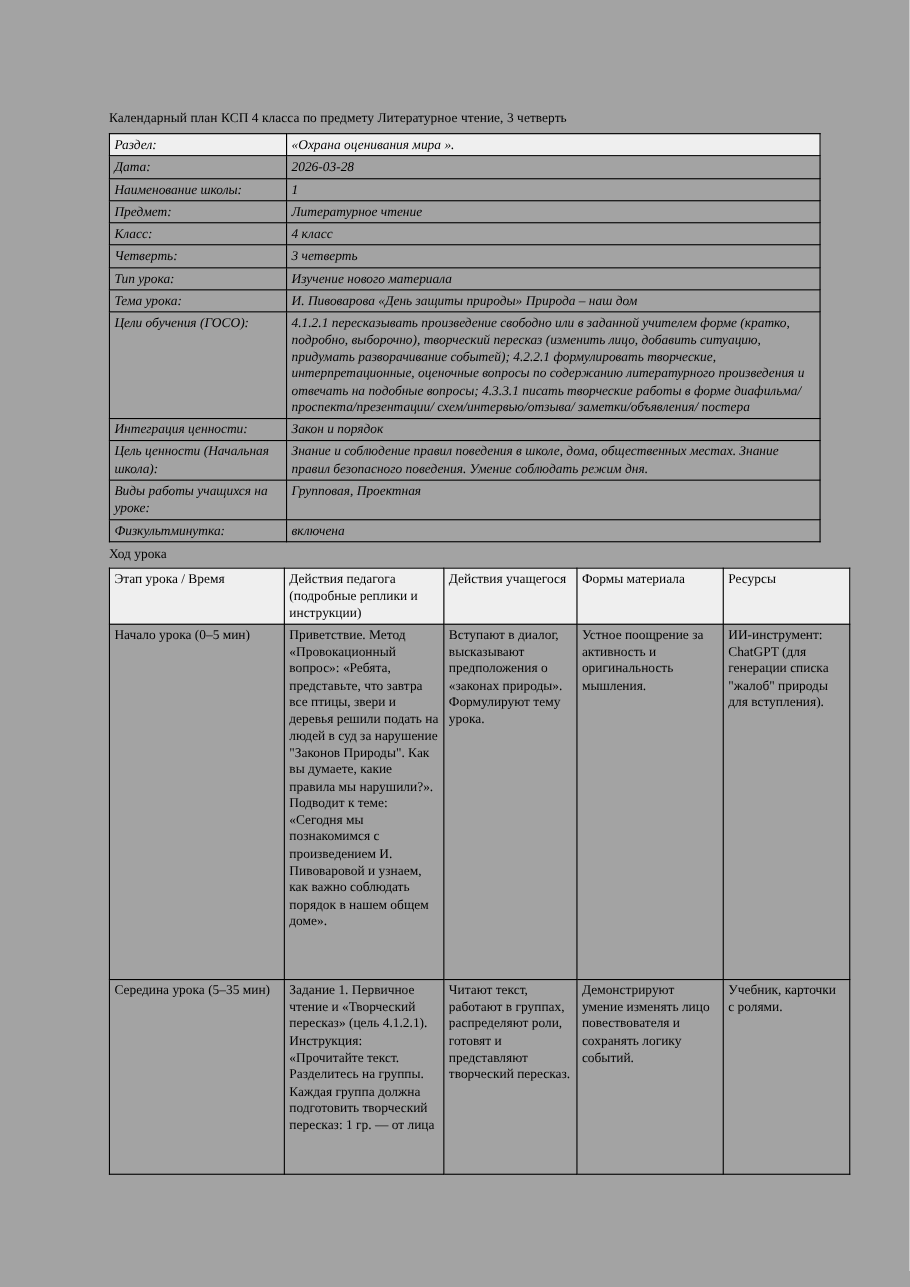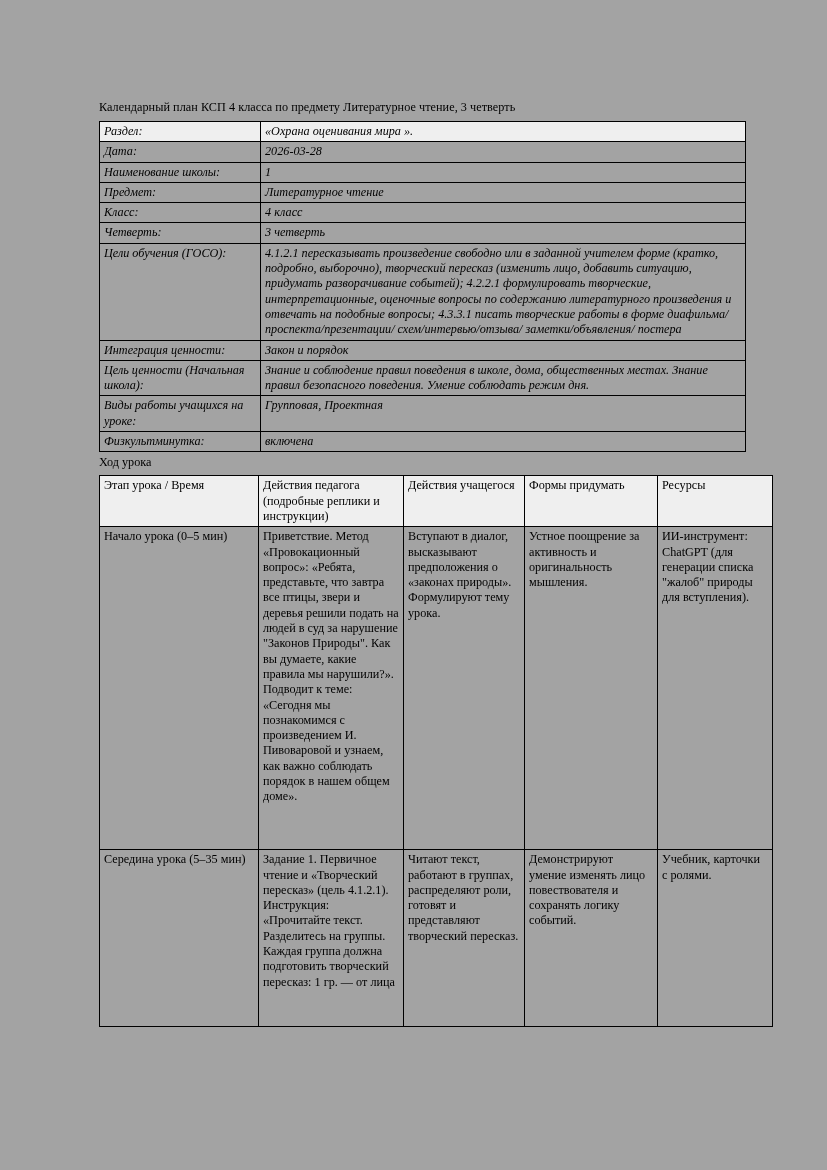--- a/index.html
+++ b/index.html
@@ -101,20 +101,28 @@
       </tr>
       <tr>
         <td class="label-col">Класс:</td>
         <td class="value-col">4 класс</td>
       </tr>
       <tr>
         <td class="label-col">Четверть:</td>
         <td class="value-col">3 четверть</td>
       </tr>
       <tr>
+        <td class="label-col">Тип урока:</td>
+        <td class="value-col">Изучение нового материала</td>
+      </tr>
+      <tr>
+        <td class="label-col">Тема урока:</td>
+        <td class="value-col">И. Пивоварова «День защиты природы» Природа – наш дом</td>
+      </tr>
+      <tr>
         <td class="label-col">Цели обучения (ГОСО):</td>
         <td class="value-col">4.1.2.1 пересказывать произведение свободно или в заданной учителем форме (кратко, подробно, выборочно), творческий пересказ (изменить лицо, добавить ситуацию, придумать разворачивание событей); 4.2.2.1 формулировать творческие, интерпретационные, оценочные вопросы по содержанию литературного произведения и отвечать на подобные вопросы; 4.3.3.1 писать творческие работы в форме диафильма/ проспекта/презентации/ схем/интервью/отзыва/ заметки/объявления/ постера</td>
       </tr>
       <tr>
         <td class="label-col">Интеграция ценности:</td>
         <td class="value-col">Закон и порядок</td>
       </tr>
       <tr>
         <td class="label-col">Цель ценности (Начальная школа):</td>
         <td class="value-col">Знание и соблюдение правил поведения в школе, дома, общественных местах. Знание правил безопасного поведения. Умение соблюдать режим дня.</td>
@@ -131,21 +139,21 @@
   </table>
 
   <div class="section-label">Ход урока</div>
 
   <table class="flow">
     <thead>
       <tr>
         <th class="c1 shaded">Этап урока / Время</th>
         <th class="c2 shaded">Действия педагога (подробные реплики и инструкции)</th>
         <th class="c3 shaded">Действия учащегося</th>
-        <th class="c4 shaded">Формы придумать</th>
+        <th class="c4 shaded">Формы материала</th>
         <th class="c5 shaded">Ресурсы</th>
       </tr>
     </thead>
     <tbody>
       <tr>
         <td class="c1 cell-tall-1">Начало урока (0–5 мин)</td>
         <td class="c2">Приветствие. Метод «Провокационный вопрос»: «Ребята, представьте, что завтра все птицы, звери и деревья решили подать на людей в суд за нарушение "Законов Природы". Как вы думаете, какие правила мы нарушили?». Подводит к теме: «Сегодня мы познакомимся с произведением И. Пивоваровой и узнаем, как важно соблюдать порядок в нашем общем доме».</td>
         <td class="c3">Вступают в диалог, высказывают предположения о «законах природы». Формулируют тему урока.</td>
         <td class="c4">Устное поощрение за активность и оригинальность мышления.</td>
         <td class="c5">ИИ-инструмент: ChatGPT (для генерации списка "жалоб" природы для вступления).</td>

